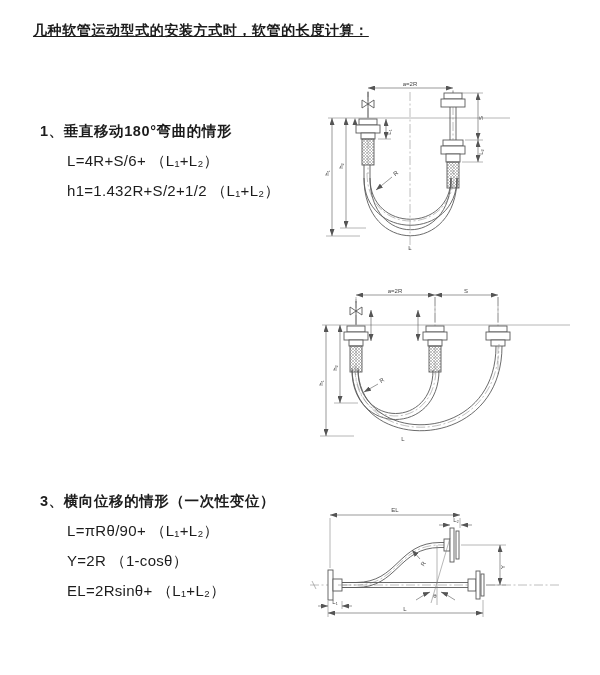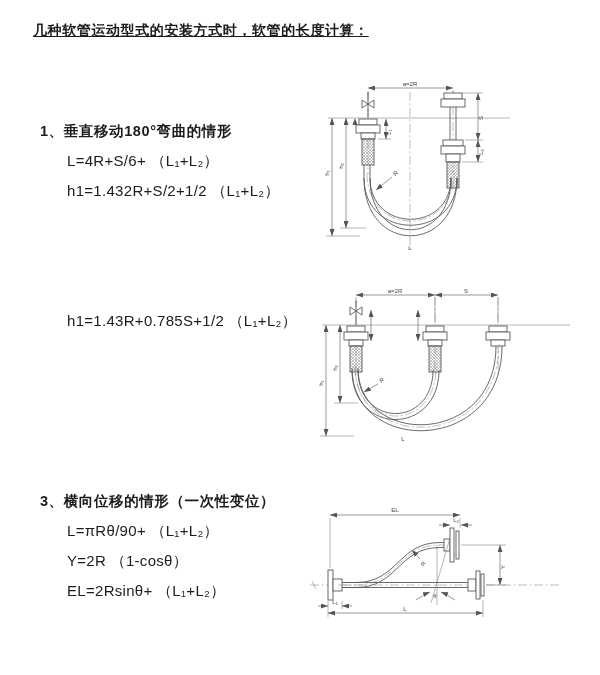--- a/index.html
+++ b/index.html
@@ -33,21 +33,20 @@
 
 <div class="page-title">几种软管运动型式的安装方式时，软管的长度计算：</div>
 
 <div class="section" id="sec1">
   <div class="heading">1、垂直移动180°弯曲的情形</div>
   <div class="formula">L=4R+S/6+ （L₁+L₂）</div>
   <div class="formula">h1=1.432R+S/2+1/2 （L₁+L₂）</div>
 </div>
 
 <div class="section" id="sec2">
-  <div class="formula">h1=1.43R+0.785S+1/2 （L₁+L₂）</div>
 </div>
 
 <div class="section" id="sec3">
   <div class="heading">3、横向位移的情形（一次性变位）</div>
   <div class="formula">L=πRθ/90+ （L₁+L₂）</div>
   <div class="formula">Y=2R （1-cosθ）</div>
   <div class="formula">EL=2Rsinθ+ （L₁+L₂）</div>
 </div>
 
 <svg id="dwg1" class="dwg" width="290" height="180" viewBox="0 0 290 180">

